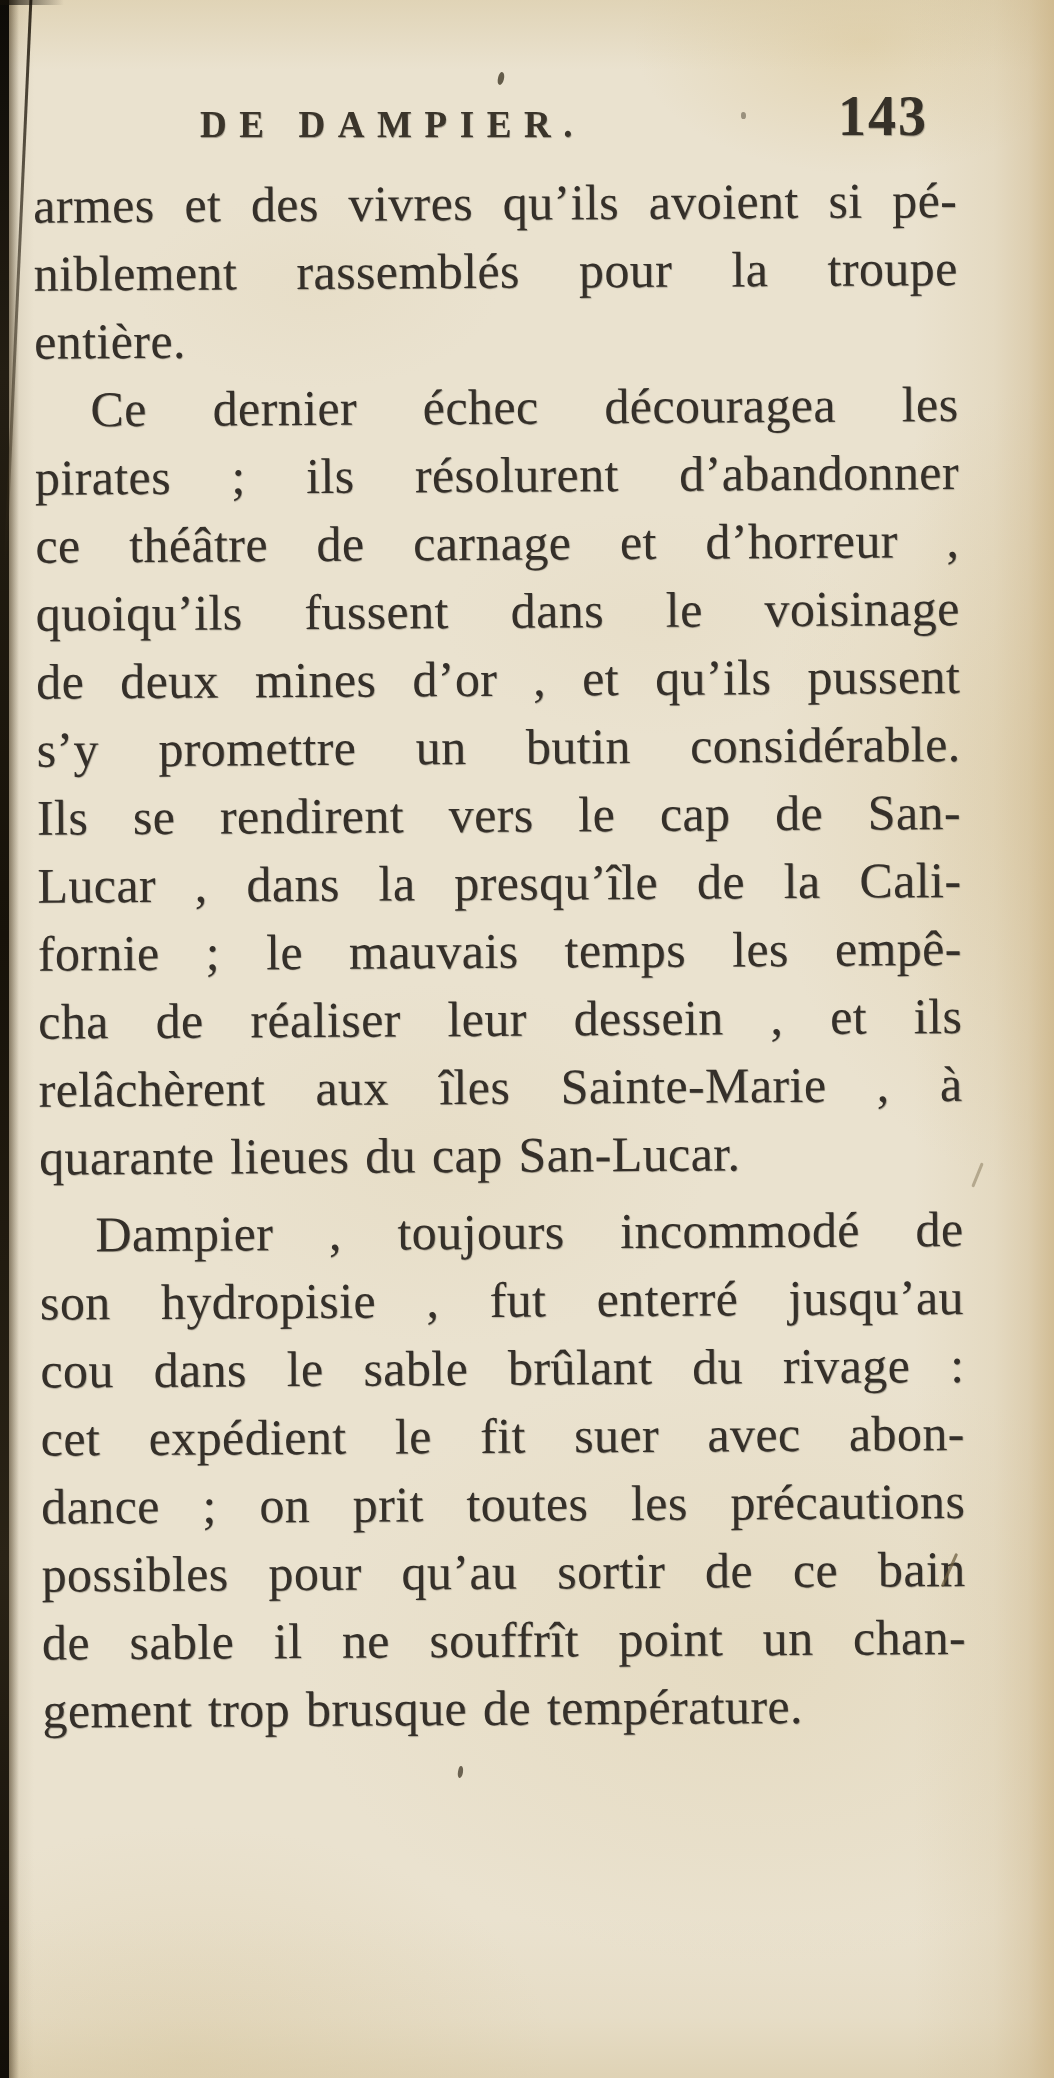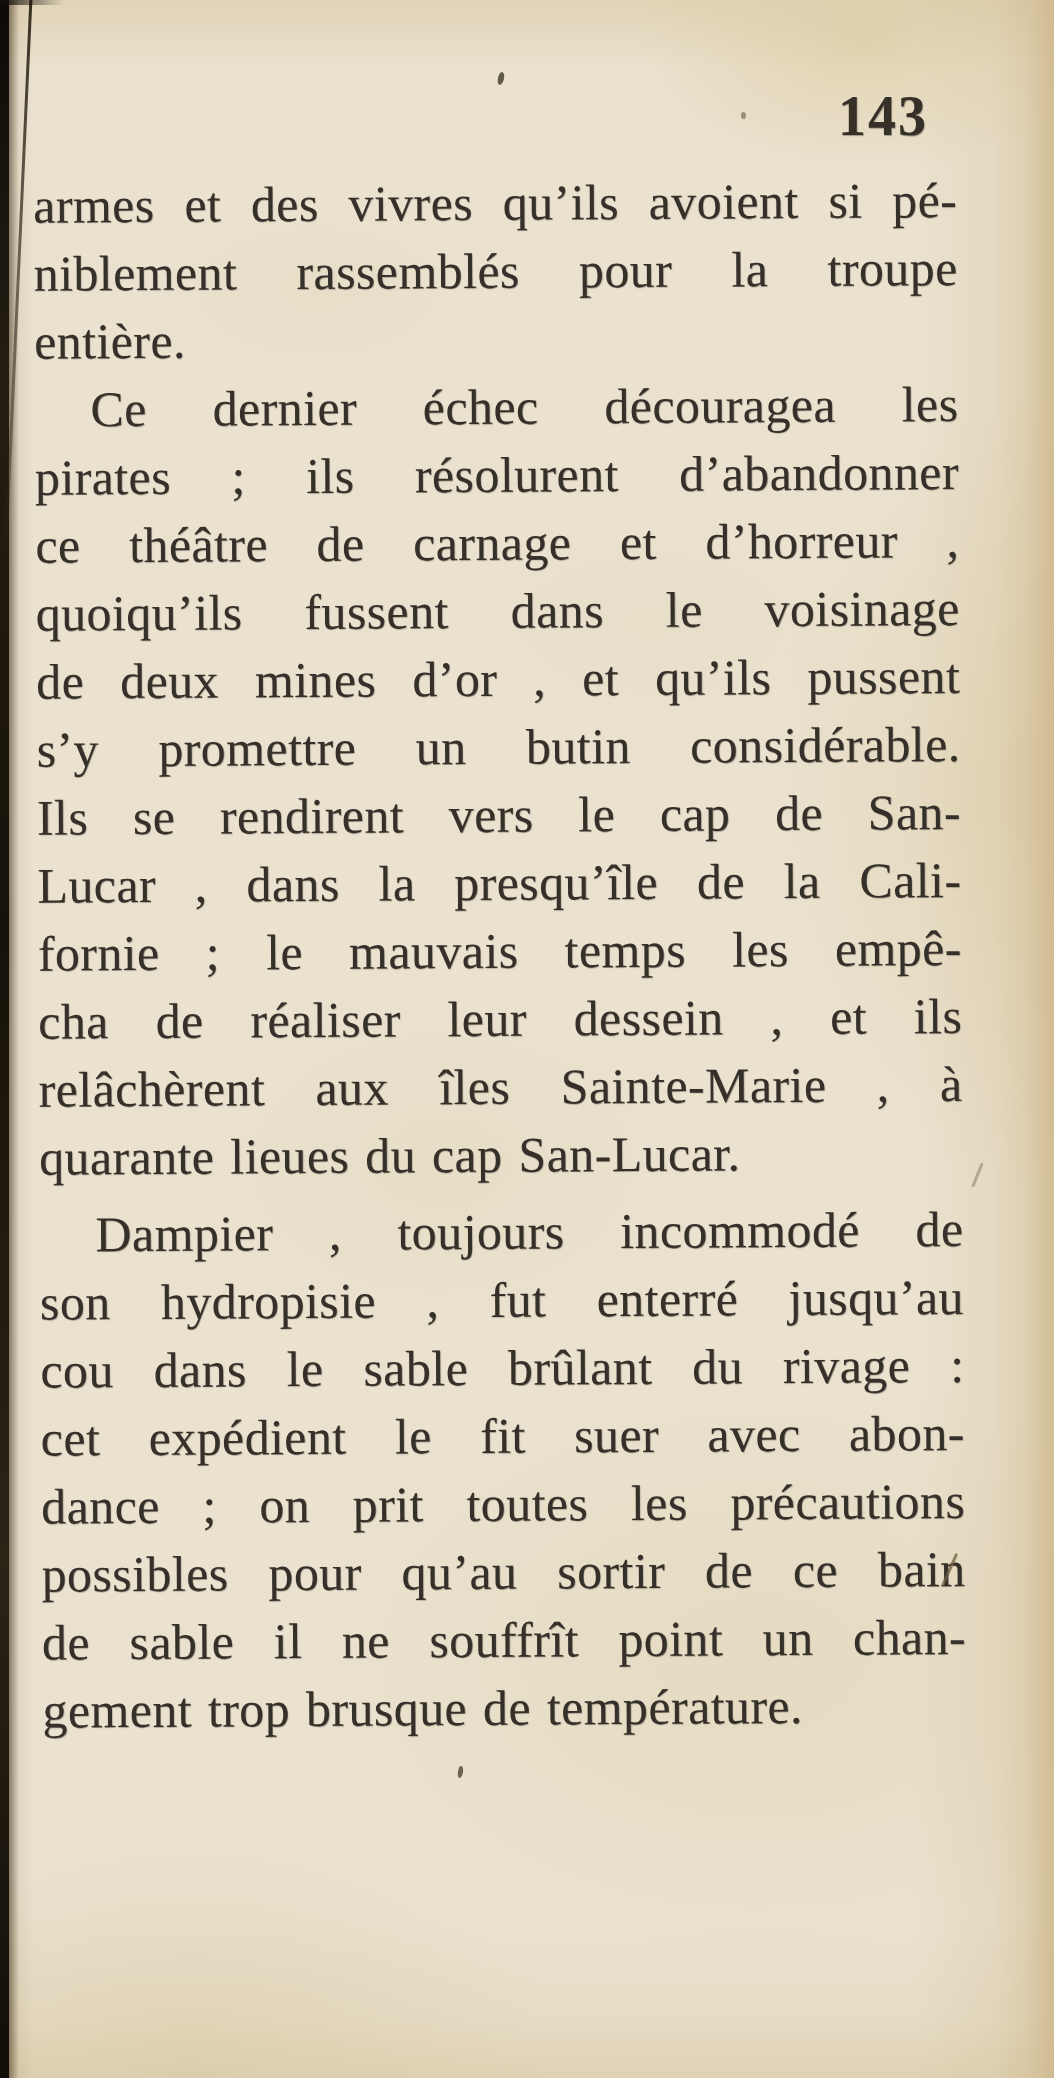--- a/index.html
+++ b/index.html
@@ -94,20 +94,21 @@
 </head>
 <body>
 
 <div class="scan-page">
 
   <div class="binding-edge"></div>
   <div class="binding-soft"></div>
   <div class="crease-line"></div>
   <div class="top-sliver"></div>
 
+  <div class="running-head">DE DAMPIER.</div>
 
   <div class="folio">143</div>
 
   <div class="page-body">
       <div class="paragraph">
         <div class="text-line justify">armes et des vivres qu’ils avoient si pé-</div>
         <div class="text-line justify">niblement rassemblés pour la troupe</div>
         <div class="text-line">entière.</div>
       </div>
       <div class="paragraph">

